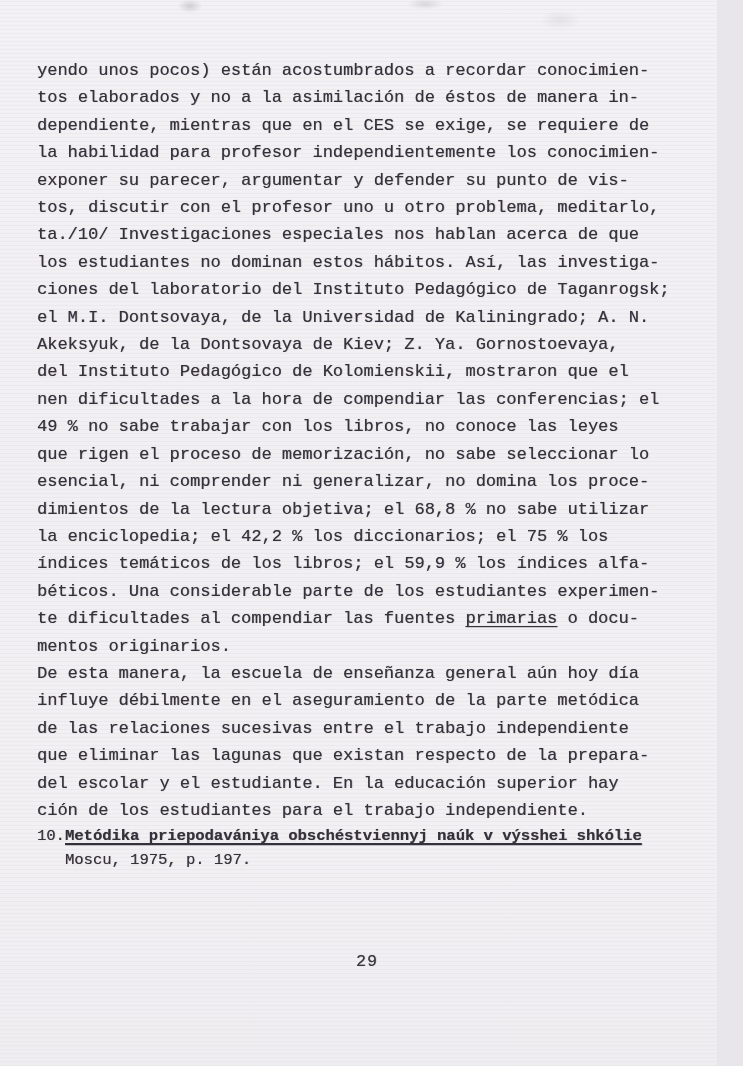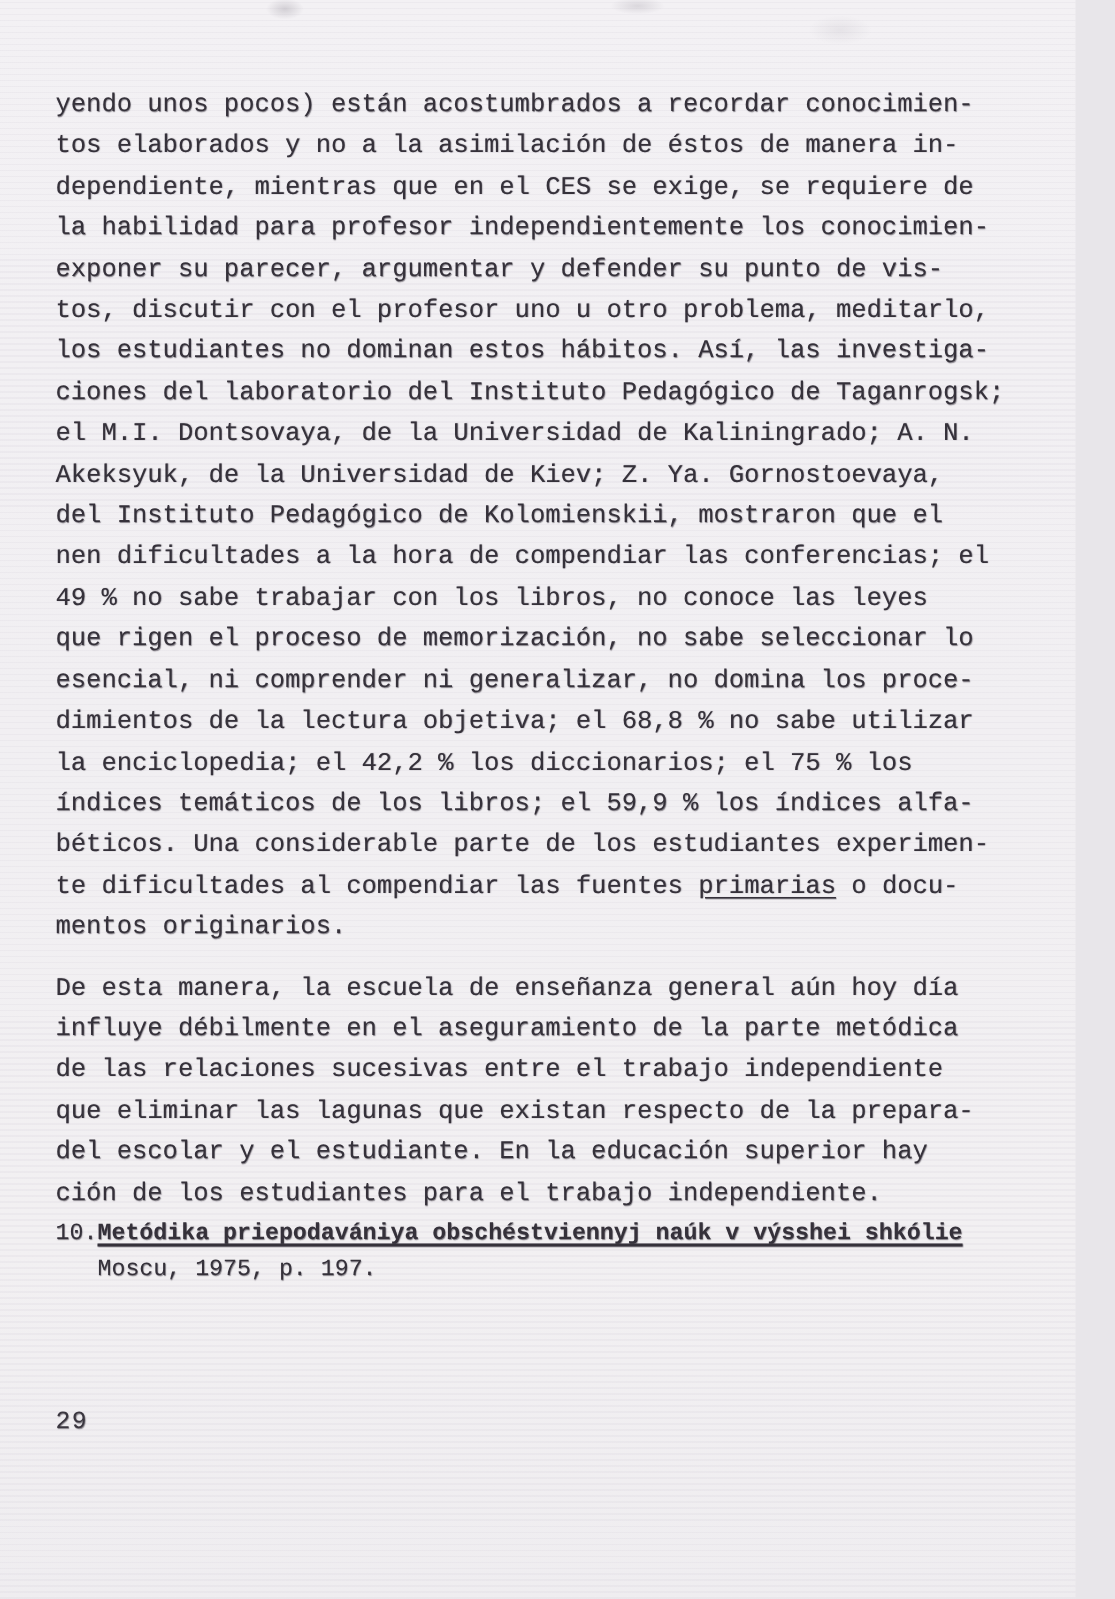--- a/index.html
+++ b/index.html
@@ -25,21 +25,20 @@
     font-family: "Liberation Mono", "DejaVu Sans Mono", monospace;
     font-size: 17px;
     line-height: 27.4px;
     color: #35313a;
     text-shadow: 0.4px 0.4px 0.7px rgba(42,36,48,0.55);
   }
   .para {
     margin: 0;
   }
   .para + .para {
-    margin-top: 13px;
   }
   .line {
     display: block;
     white-space: pre;
   }
   .line u, .fn-citation {
     text-decoration: underline;
     text-underline-offset: 3px;
   }
   .footnote {
@@ -57,43 +56,45 @@
   .fn-citation {
     font-weight: bold;
     text-decoration-thickness: 1.5px;
   }
   .fn-tail {
     display: block;
   }
   .page-number {
     margin-top: 76px;
     width: 660px;
+    text-align: center;
     font-size: 16.5px;
     letter-spacing: 1px;
     color: #3a363f;
   }
 </style>
 </head>
 <body>
 
 <div class="page">
   <main class="body-text">
 
     <div>
         <p class="para">
           <span class="line">yendo unos pocos) están acostumbrados a recordar conocimien-</span>
           <span class="line">tos elaborados y no a la asimilación de éstos de manera in-</span>
           <span class="line">dependiente, mientras que en el CES se exige, se requiere de</span>
           <span class="line">la habilidad para profesor independientemente los conocimien-</span>
           <span class="line">exponer su parecer, argumentar y defender su punto de vis-</span>
           <span class="line">tos, discutir con el profesor uno u otro problema, meditarlo,</span>
+          <span class="line">ta./10/ Investigaciones especiales nos hablan acerca de que</span>
           <span class="line">los estudiantes no dominan estos hábitos. Así, las investiga-</span>
           <span class="line">ciones del laboratorio del Instituto Pedagógico de Taganrogsk;</span>
           <span class="line">el M.I. Dontsovaya, de la Universidad de Kaliningrado; A. N.</span>
-          <span class="line">Akeksyuk, de la Universidad de Kiev; Z. Ya. Gornostoevaya,</span>
+          <span class="line">Akeksyuk, de la Dontsovaya de Kiev; Z. Ya. Gornostoevaya,</span>
           <span class="line">del Instituto Pedagógico de Kolomienskii, mostraron que el</span>
           <span class="line">nen dificultades a la hora de compendiar las conferencias; el</span>
           <span class="line">49 % no sabe trabajar con los libros, no conoce las leyes</span>
           <span class="line">que rigen el proceso de memorización, no sabe seleccionar lo</span>
           <span class="line">esencial, ni comprender ni generalizar, no domina los proce-</span>
           <span class="line">dimientos de la lectura objetiva; el 68,8 % no sabe utilizar</span>
           <span class="line">la enciclopedia; el 42,2 % los diccionarios; el 75 % los</span>
           <span class="line">índices temáticos de los libros; el 59,9 % los índices alfa-</span>
           <span class="line">béticos. Una considerable parte de los estudiantes experimen-</span>
           <span class="line">te dificultades al compendiar las fuentes <u>primarias</u> o docu-</span>

